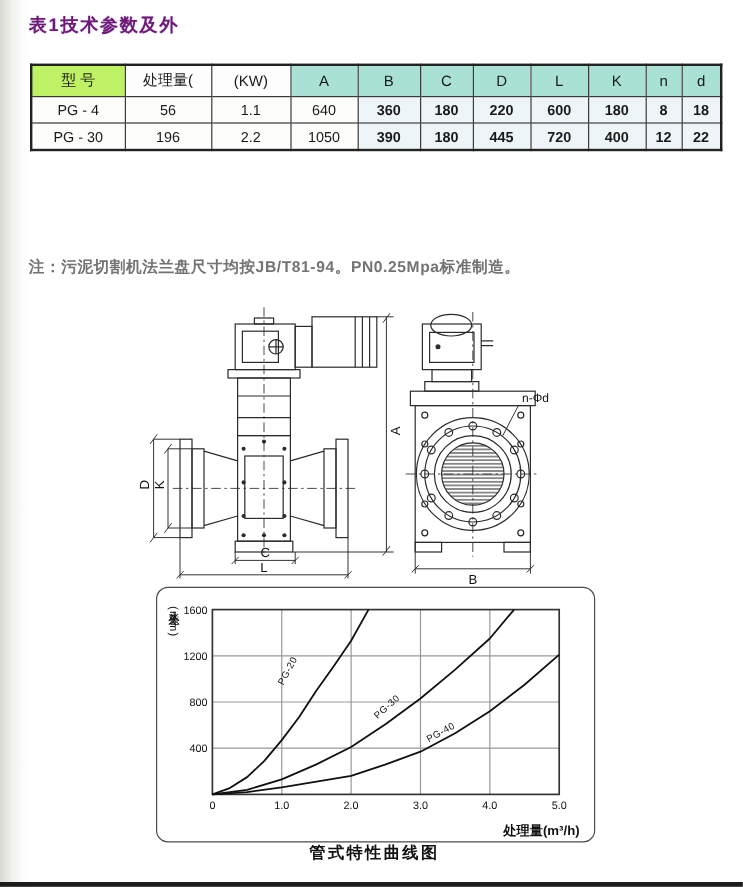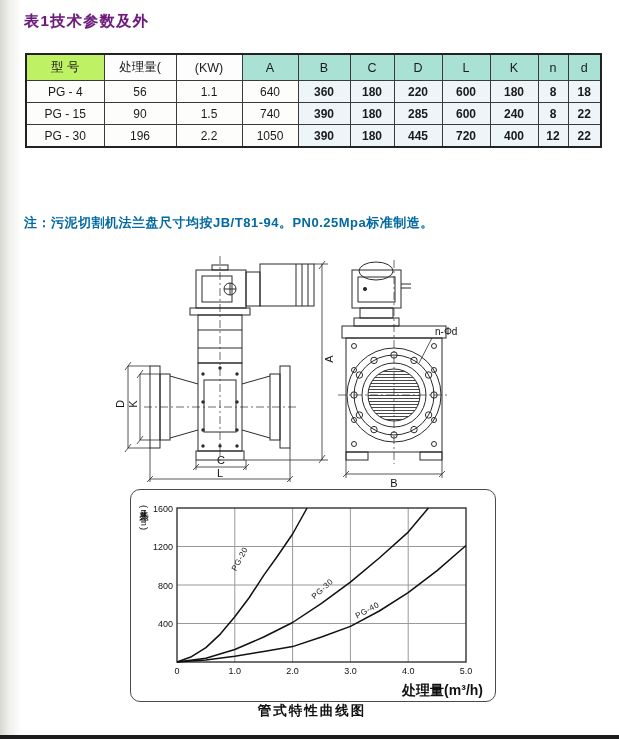--- a/index.html
+++ b/index.html
@@ -14,29 +14,29 @@
                table-layout:fixed;font-size:12px;background:#fdfdfc;border:2px solid #222;}
   .param-table th,.param-table td{border:1px solid #3a3a3a;text-align:center;padding:0;
                overflow:hidden;white-space:nowrap;}
   .param-table th{height:25px;font-weight:normal;font-size:12.5px;}
   .param-table td{height:21px;}
   .hdr-model{background:#bef264;}
   .hdr-plain{background:#fcfdfc;}
   .hdr-cyan{background:#a9e2d4;}
   .tint{background:#edf5f8;font-weight:bold;}
   .note{position:absolute;left:24px;top:214px;margin:0;font-size:13px;font-weight:bold;
-        color:#0369a1;letter-spacing:.5px;}
+        color:#737373;letter-spacing:.5px;}
   .drawing{position:absolute;text-align:right;}
   .drawing-side{left:100px;top:250px;}
   .drawing-front{left:332px;top:250px;}
   .chart-box{position:absolute;left:130px;top:489px;width:364px;height:211px;
              border:1.5px solid #4a4a4a;border-radius:10px;background:#fff;}
   .ylab{position:absolute;left:6px;top:12px;writing-mode:vertical-rl;font-size:9.5px;
         letter-spacing:1px;color:#111;}
-  .xlab{position:absolute;right:12px;bottom:1px;font-size:14px;font-weight:bold;color:#111;}
+  .xlab{position:absolute;right:12px;bottom:1px;font-size:11px;font-weight:bold;color:#111;}
   .caption{position:absolute;left:130px;top:702px;width:364px;margin:0;text-align:center;
            font-size:13.5px;font-weight:bold;color:#111;letter-spacing:2px;}
   .bottom-edge{position:absolute;left:0;right:0;bottom:0;height:4px;background:#1c1c1c;}
   svg text{font-family:"Liberation Sans","DejaVu Sans",sans-serif;}
 </style>
 </head>
 <body>
 
 <div class="page">
 
@@ -79,33 +79,20 @@
           <td>640</td>
           <td class="tint">360</td>
           <td class="tint">180</td>
           <td class="tint">220</td>
           <td class="tint">600</td>
           <td class="tint">180</td>
           <td class="tint">8</td>
           <td class="tint">18</td>
         </tr>
         <tr>
-          <td>PG - 15</td>
-          <td>90</td>
-          <td>1.5</td>
-          <td>740</td>
-          <td class="tint">390</td>
-          <td class="tint">180</td>
-          <td class="tint">285</td>
-          <td class="tint">600</td>
-          <td class="tint">240</td>
-          <td class="tint">8</td>
-          <td class="tint">22</td>
-        </tr>
-        <tr>
           <td>PG - 30</td>
           <td>196</td>
           <td>2.2</td>
           <td>1050</td>
           <td class="tint">390</td>
           <td class="tint">180</td>
           <td class="tint">445</td>
           <td class="tint">720</td>
           <td class="tint">400</td>
           <td class="tint">12</td>

